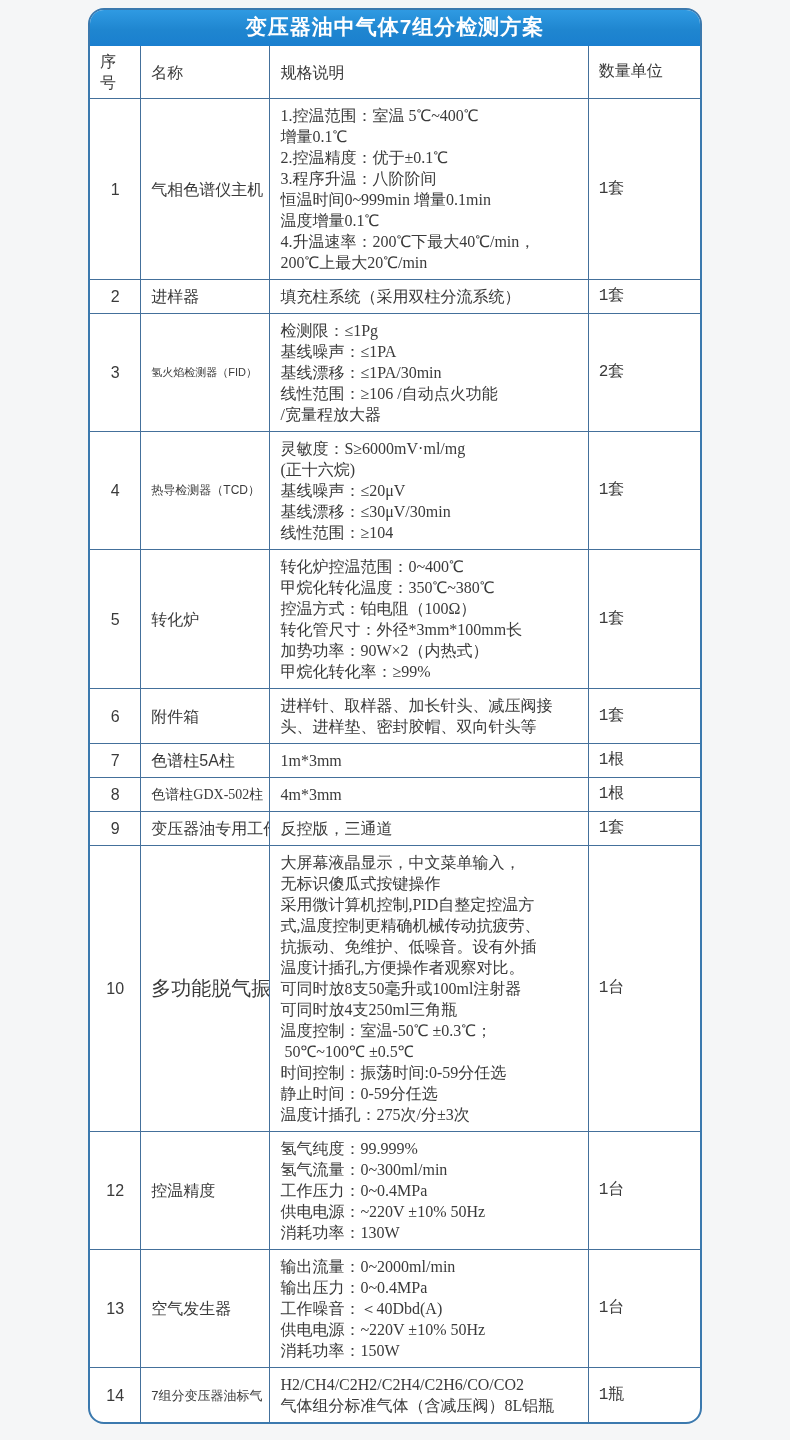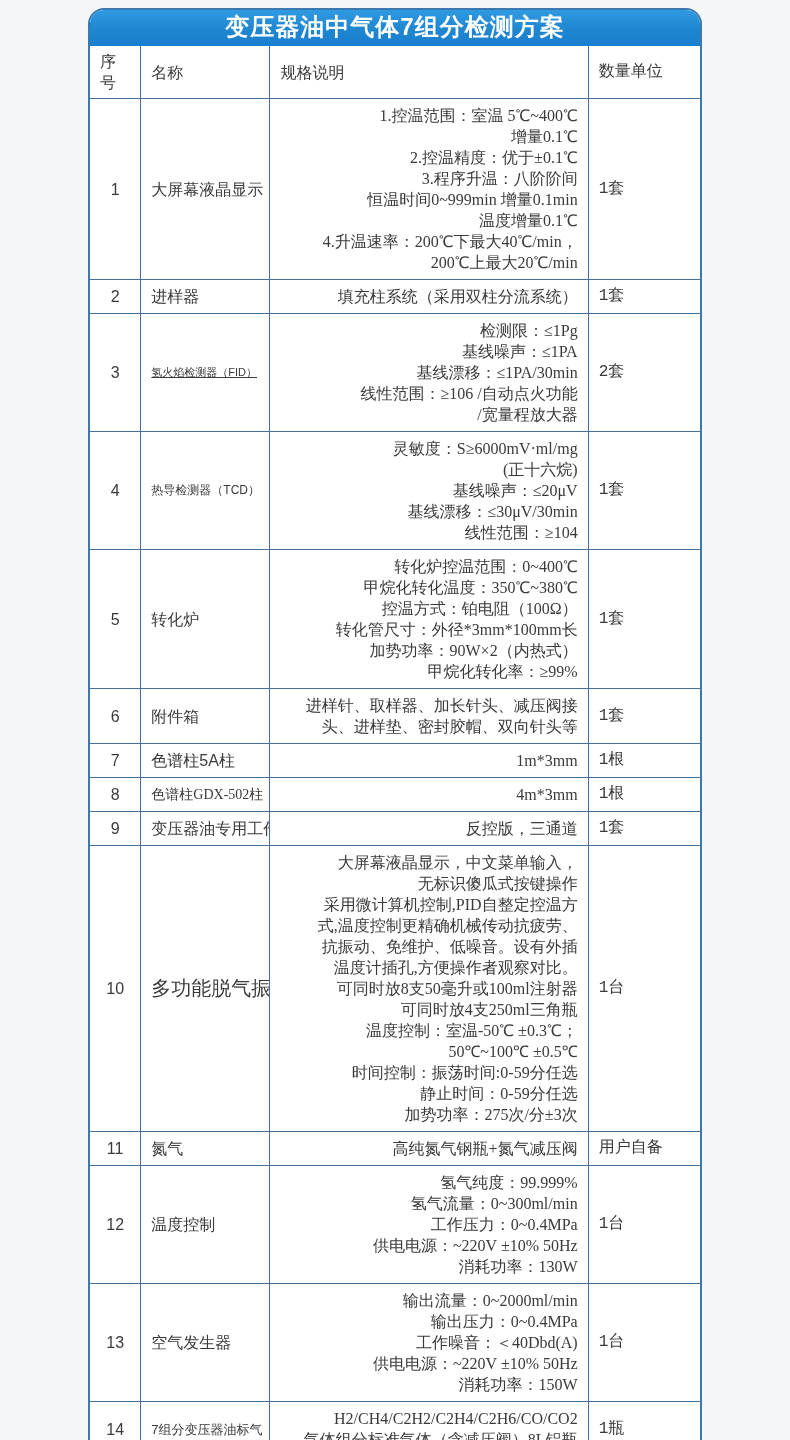--- a/index.html
+++ b/index.html
@@ -15,21 +15,21 @@
     background: #ffffff;
     border: 2px solid #3b79ae;
     border-radius: 16px;
     overflow: hidden;
   }
   .card-title {
     height: 36px;
     line-height: 34px;
     background: linear-gradient(180deg, #2f9ae2 0%, #1f86d0 55%, #1a7fcf 100%);
     color: #ffffff;
-    font-size: 24px;
+    font-size: 21px;
     font-weight: bold;
     text-align: center;
     letter-spacing: 1px;
   }
   table.spec-table {
     width: 100%;
     border-collapse: collapse;
     table-layout: fixed;
     font-size: 16px;
     color: #3a3a3a;
@@ -47,42 +47,42 @@
   .spec-table tr > *:last-child { border-right: none; }
   .spec-table thead tr > * { border-top: none; }
   .spec-table tbody tr:last-child > * { border-bottom: none; }
   .col-no   { width: 50px;  text-align: center; margin-top: 40px; }
   .col-name { width: 127px; }
   .col-spec { width: 313px; font-family: Liberation Serif, serif; }
   .col-qty  { width: 110px; font-family: Liberation Mono, monospace; }
   td.col-no { text-align: center; }
   td.col-name { white-space: nowrap; overflow: hidden; }
   td.col-spec { padding: 6px 10px; }
-  .spec-line { white-space: pre-wrap; text-align: right; }
+  .spec-line { white-space: pre-wrap; }
   thead th { height: 34px; }
 </style>
 </head>
 <body>
 
 <div class="card">
   <div class="card-title">变压器油中气体7组分检测方案</div>
 
   <table class="spec-table">
     <thead>
       <tr>
         <th class="col-no">序号</th>
         <th class="col-name">名称</th>
         <th class="col-spec">规格说明</th>
         <th class="col-qty">数量单位</th>
       </tr>
     </thead>
     <tbody>
         <tr>
           <td class="col-no">1</td>
-          <td class="col-name">大屏幕液晶显示</td>
+          <td class="col-name">气相色谱仪主机</td>
           <td class="col-spec">
             <div class="spec-line">1.控温范围：室温 5℃~400℃</div>
             <div class="spec-line">增量0.1℃</div>
             <div class="spec-line">2.控温精度：优于±0.1℃</div>
             <div class="spec-line">3.程序升温：八阶阶间</div>
             <div class="spec-line">恒温时间0~999min 增量0.1min</div>
             <div class="spec-line">温度增量0.1℃</div>
             <div class="spec-line">4.升温速率：200℃下最大40℃/min，</div>
             <div class="spec-line">200℃上最大20℃/min</div>
           </td>
@@ -91,21 +91,21 @@
         <tr>
           <td class="col-no">2</td>
           <td class="col-name">进样器</td>
           <td class="col-spec">
             <div class="spec-line">填充柱系统（采用双柱分流系统）</div>
           </td>
           <td class="col-qty">1套</td>
         </tr>
         <tr>
           <td class="col-no">3</td>
-          <td class="col-name" style="font-size: 11px; text-decoration: underline;">氢火焰检测器（FID）</td>
+          <td class="col-name" style="font-size: 11px;">氢火焰检测器（FID）</td>
           <td class="col-spec">
             <div class="spec-line">检测限：≤1Pg</div>
             <div class="spec-line">基线噪声：≤1PA</div>
             <div class="spec-line">基线漂移：≤1PA/30min</div>
             <div class="spec-line">线性范围：≥106 /自动点火功能</div>
             <div class="spec-line">/宽量程放大器</div>
           </td>
           <td class="col-qty">2套</td>
         </tr>
         <tr>
@@ -174,35 +174,27 @@
             <div class="spec-line">采用微计算机控制,PID自整定控温方</div>
             <div class="spec-line">式,温度控制更精确机械传动抗疲劳、</div>
             <div class="spec-line">抗振动、免维护、低噪音。设有外插</div>
             <div class="spec-line">温度计插孔,方便操作者观察对比。</div>
             <div class="spec-line">可同时放8支50毫升或100ml注射器</div>
             <div class="spec-line">可同时放4支250ml三角瓶</div>
             <div class="spec-line">温度控制：室温-50℃ ±0.3℃；</div>
             <div class="spec-line"> 50℃~100℃ ±0.5℃</div>
             <div class="spec-line">时间控制：振荡时间:0-59分任选</div>
             <div class="spec-line">静止时间：0-59分任选</div>
-            <div class="spec-line">加势功率：275次/分±3次</div>
+            <div class="spec-line">温度计插孔：275次/分±3次</div>
           </td>
           <td class="col-qty">1台</td>
         </tr>
         <tr>
-          <td class="col-no">11</td>
-          <td class="col-name">氮气</td>
-          <td class="col-spec">
-            <div class="spec-line">高纯氮气钢瓶+氮气减压阀</div>
-          </td>
-          <td class="col-qty">用户自备</td>
-        </tr>
-        <tr>
           <td class="col-no">12</td>
-          <td class="col-name">温度控制</td>
+          <td class="col-name">控温精度</td>
           <td class="col-spec">
             <div class="spec-line">氢气纯度：99.999%</div>
             <div class="spec-line">氢气流量：0~300ml/min</div>
             <div class="spec-line">工作压力：0~0.4MPa</div>
             <div class="spec-line">供电电源：~220V ±10% 50Hz</div>
             <div class="spec-line">消耗功率：130W</div>
           </td>
           <td class="col-qty">1台</td>
         </tr>
         <tr>

